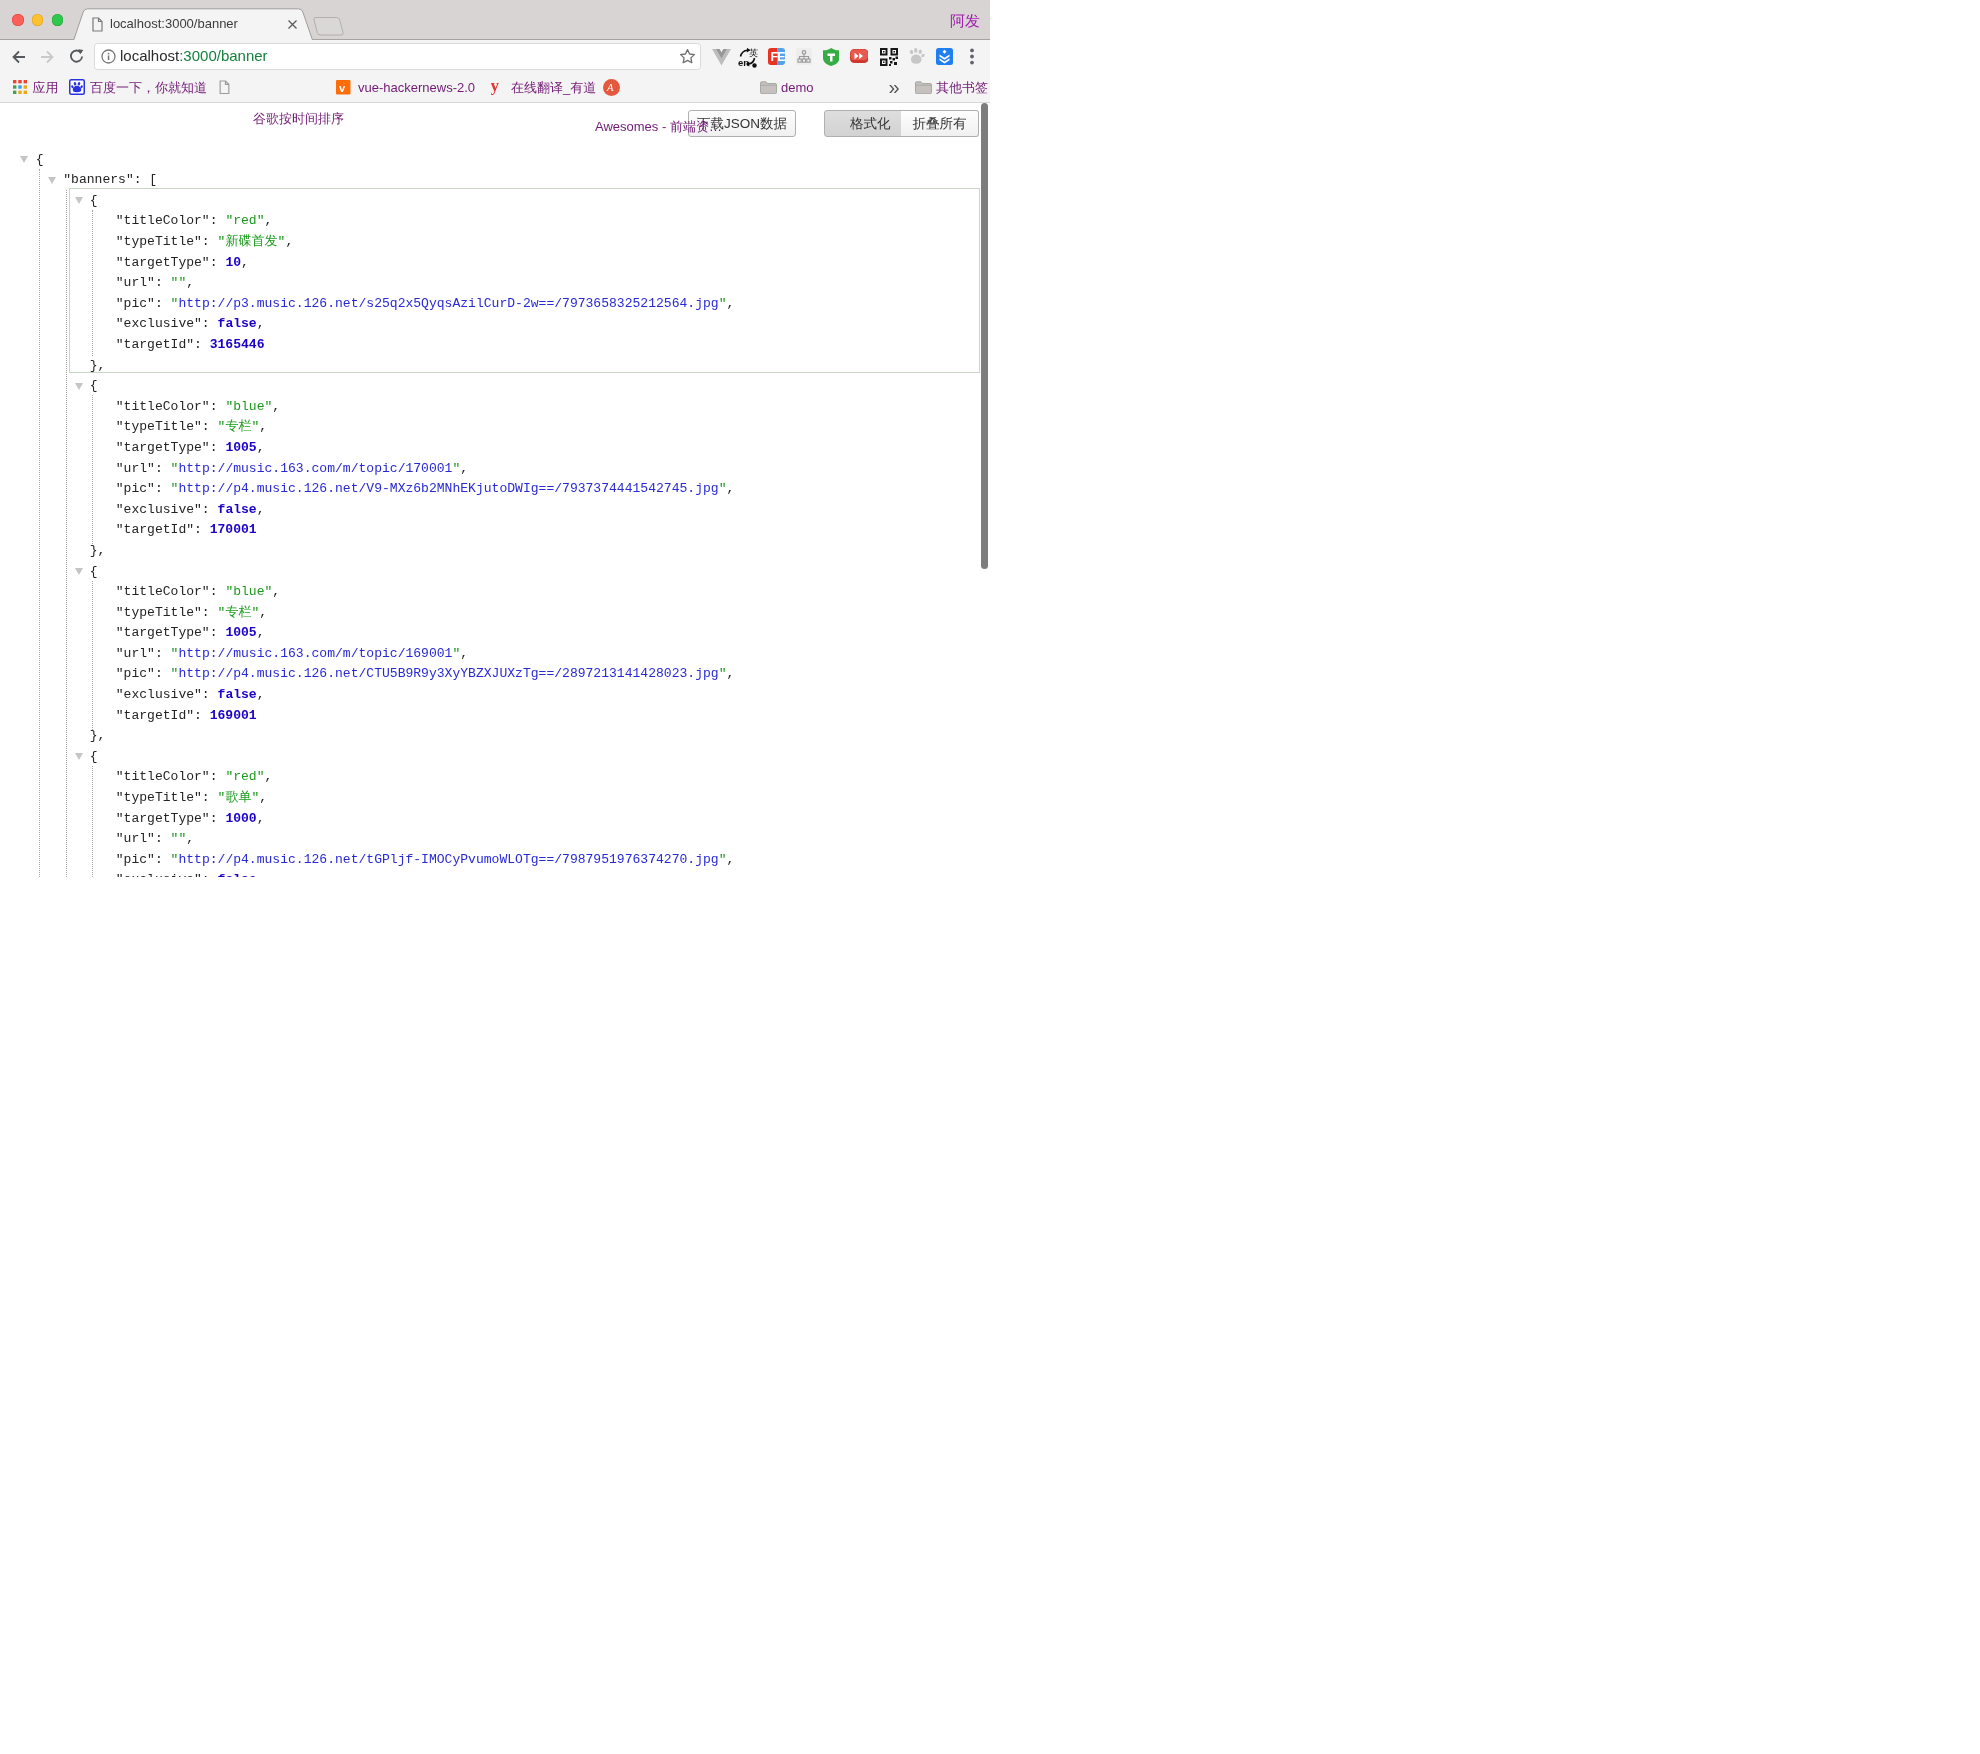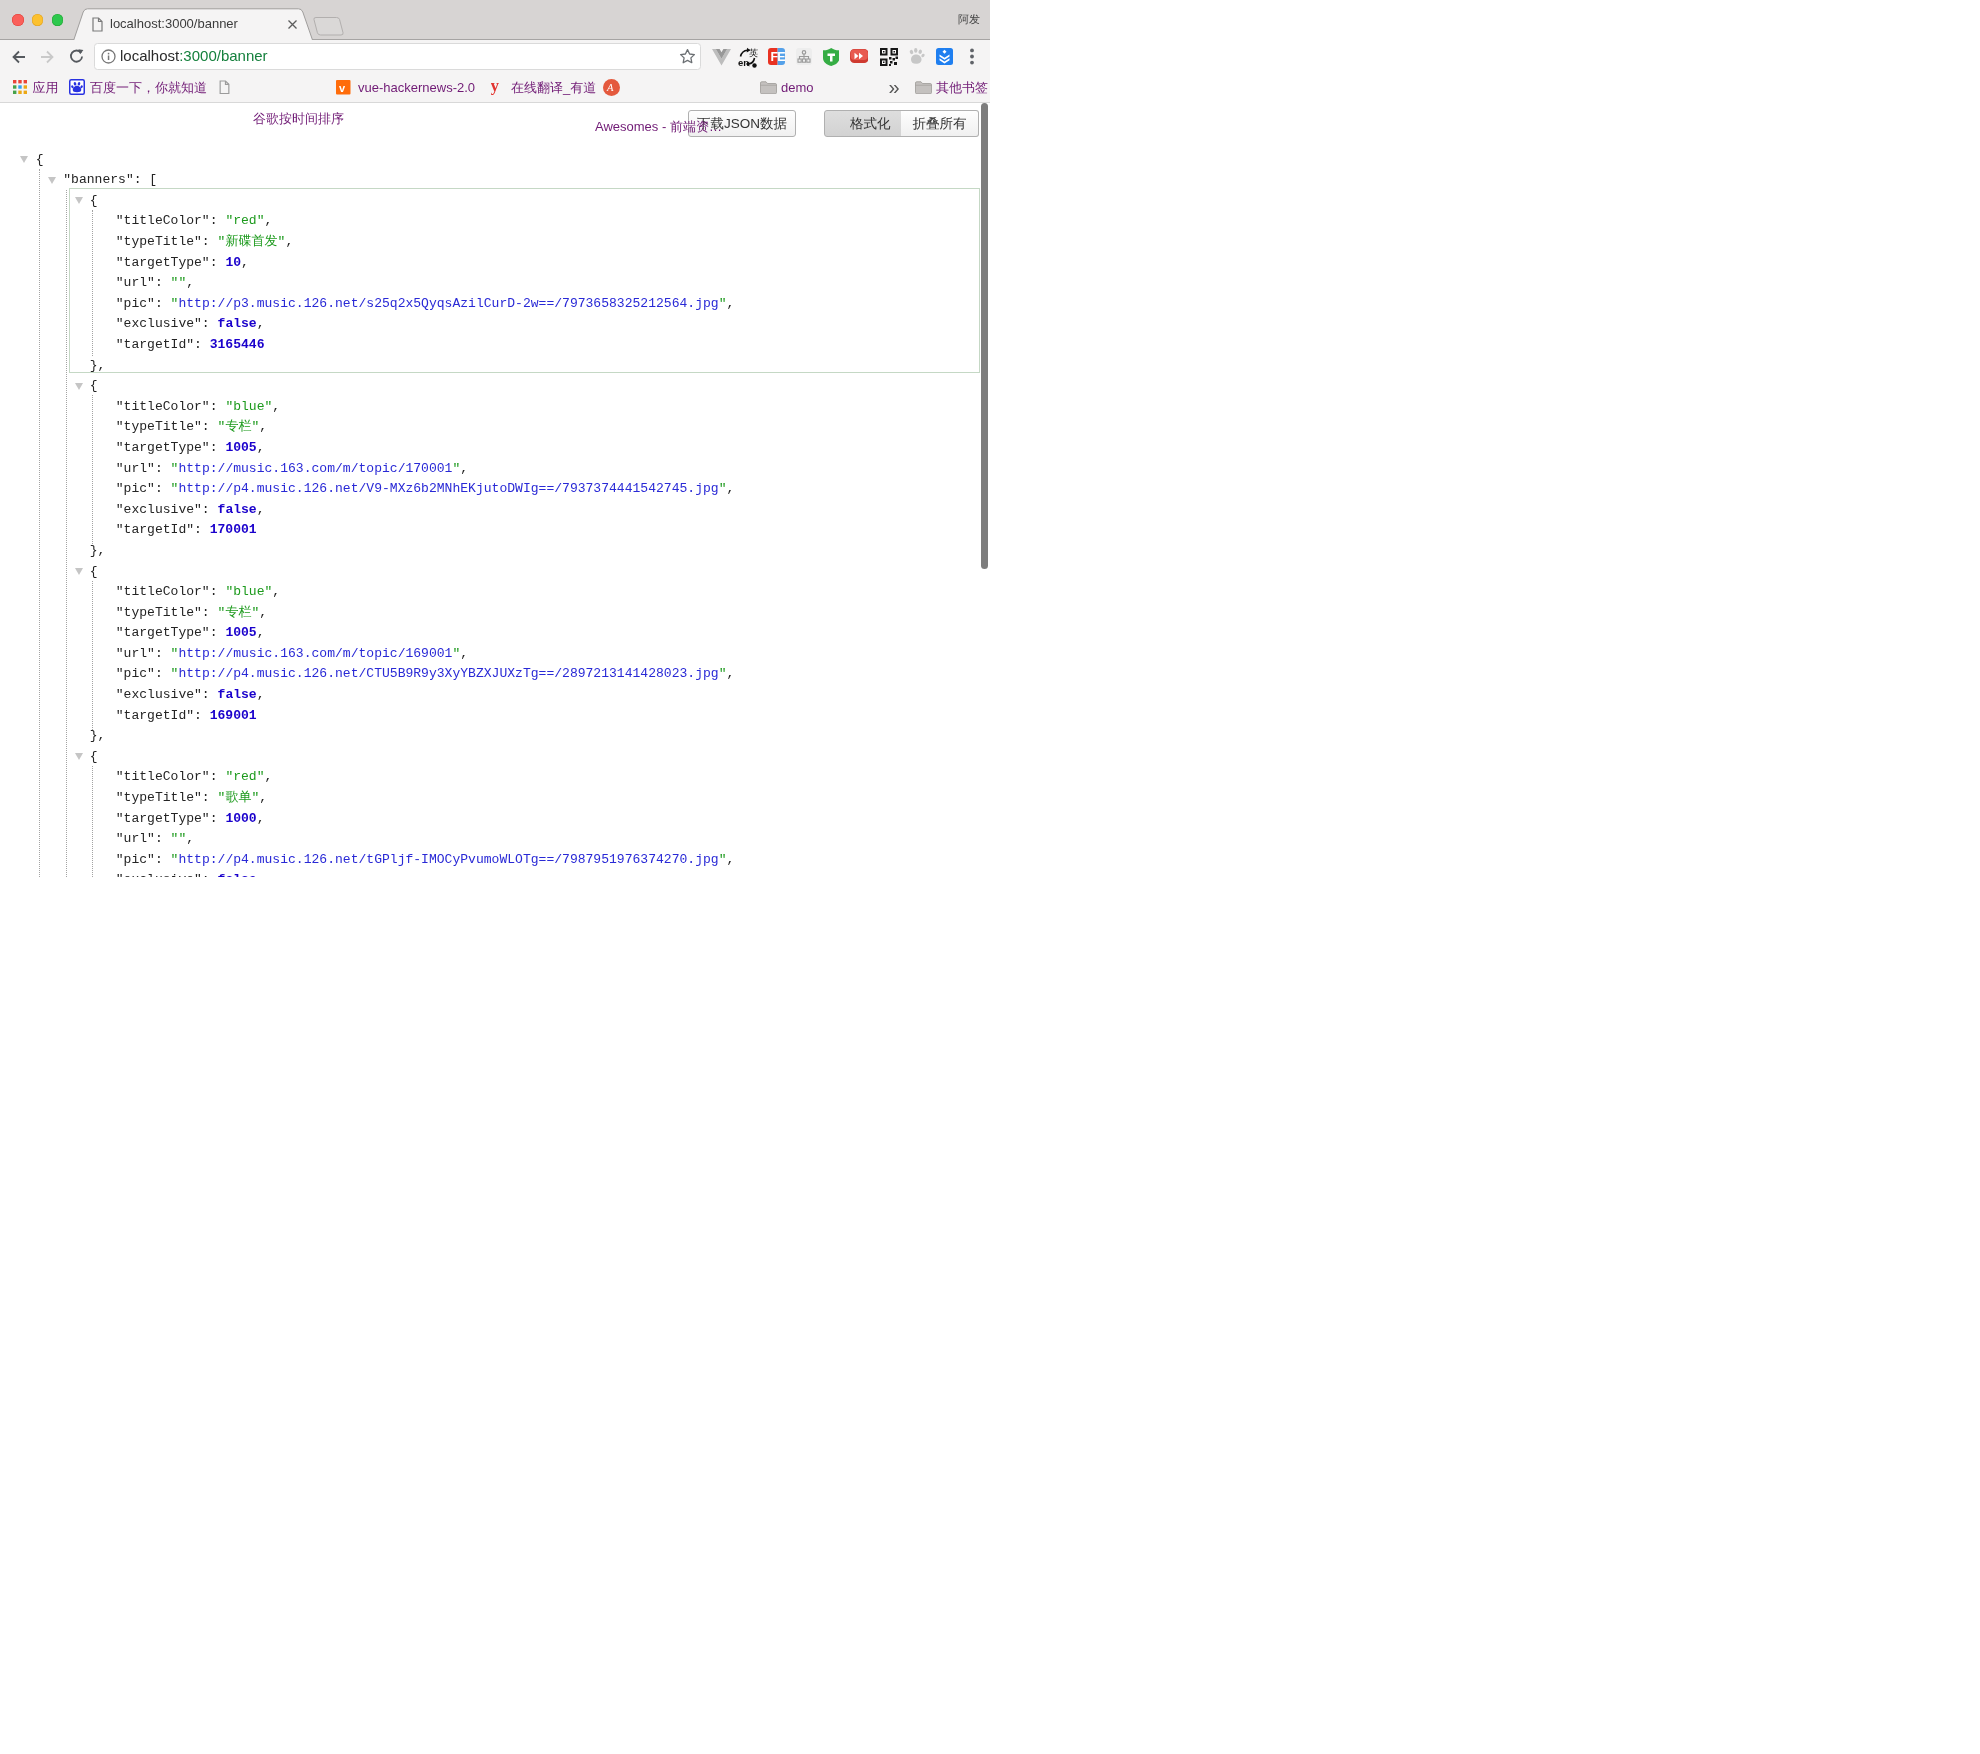--- a/index.html
+++ b/index.html
@@ -4,21 +4,21 @@
 <style>
 html,body{margin:0;padding:0;}
 body{width:990px;height:877px;overflow:hidden;position:relative;font-family:"Liberation Sans",sans-serif;background:#fff;}
 #titlebar{position:absolute;left:0;top:0;width:990px;height:39.5px;background:#d7d4d3;border-bottom:1px solid #a6a4a3;box-sizing:border-box;}
 .light{position:absolute;border-radius:50%;width:11.4px;height:11.4px;top:14.4px;}
 #navbar{position:absolute;left:0;top:39.5px;width:990px;height:33px;background:#f5f4f4;}
 #bookmarks{position:absolute;left:0;top:72.5px;width:990px;height:29px;background:#f5f4f4;border-bottom:1px solid #d8d8d8;box-sizing:content-box;}
 #content{position:absolute;left:0;top:101.5px;width:990px;height:775.5px;background:#fff;overflow:hidden;}
 .bkitem{position:absolute;top:0;height:29px;line-height:29px;font-size:13px;color:#701a75;white-space:nowrap;}
 #tabtitle{position:absolute;left:110px;top:0;width:200px;height:39px;line-height:47px;font-size:13px;color:#3c3c3c;}
-#profile{position:absolute;right:10px;top:12px;font-size:11px;color:#404040;}
+#profile{position:absolute;right:10px;top:12px;font-size:15px;color:#a21caf;}
 #urlbar{position:absolute;left:93.5px;top:3.5px;width:607px;height:26.5px;background:#fff;border:1px solid #dadada;border-radius:3.5px;box-sizing:border-box;}
 #urltext{position:absolute;left:120px;top:3.5px;height:26.5px;line-height:26.5px;font-size:15px;color:#2b2b2b;}
 #urltext .gray{color:#15803d;}
 
 .btn{position:absolute;box-sizing:border-box;border:1px solid #b0b0b0;font-size:13.5px;color:#333;text-align:center;line-height:25px;height:26.5px;background:linear-gradient(#fefefe,#f0f0f0);}
 #btndl{left:688px;top:8.5px;width:108px;border-radius:3px;}
 #btnfmt{left:823.5px;top:8.5px;width:78.5px;border-radius:3px 0 0 3px;background:linear-gradient(#dedede,#d2d2d2);padding-left:15px;}
 #btnfold{left:901px;top:8.5px;width:78px;border-radius:0 3px 3px 0;border-left:none;}
 #json{position:absolute;left:-1.75px;top:48.15px;width:990px;font-family:"Liberation Mono",monospace;font-size:13.05px;line-height:20.6px;color:#242424;}
 #json .r{position:relative;height:20.6px;white-space:pre;}

